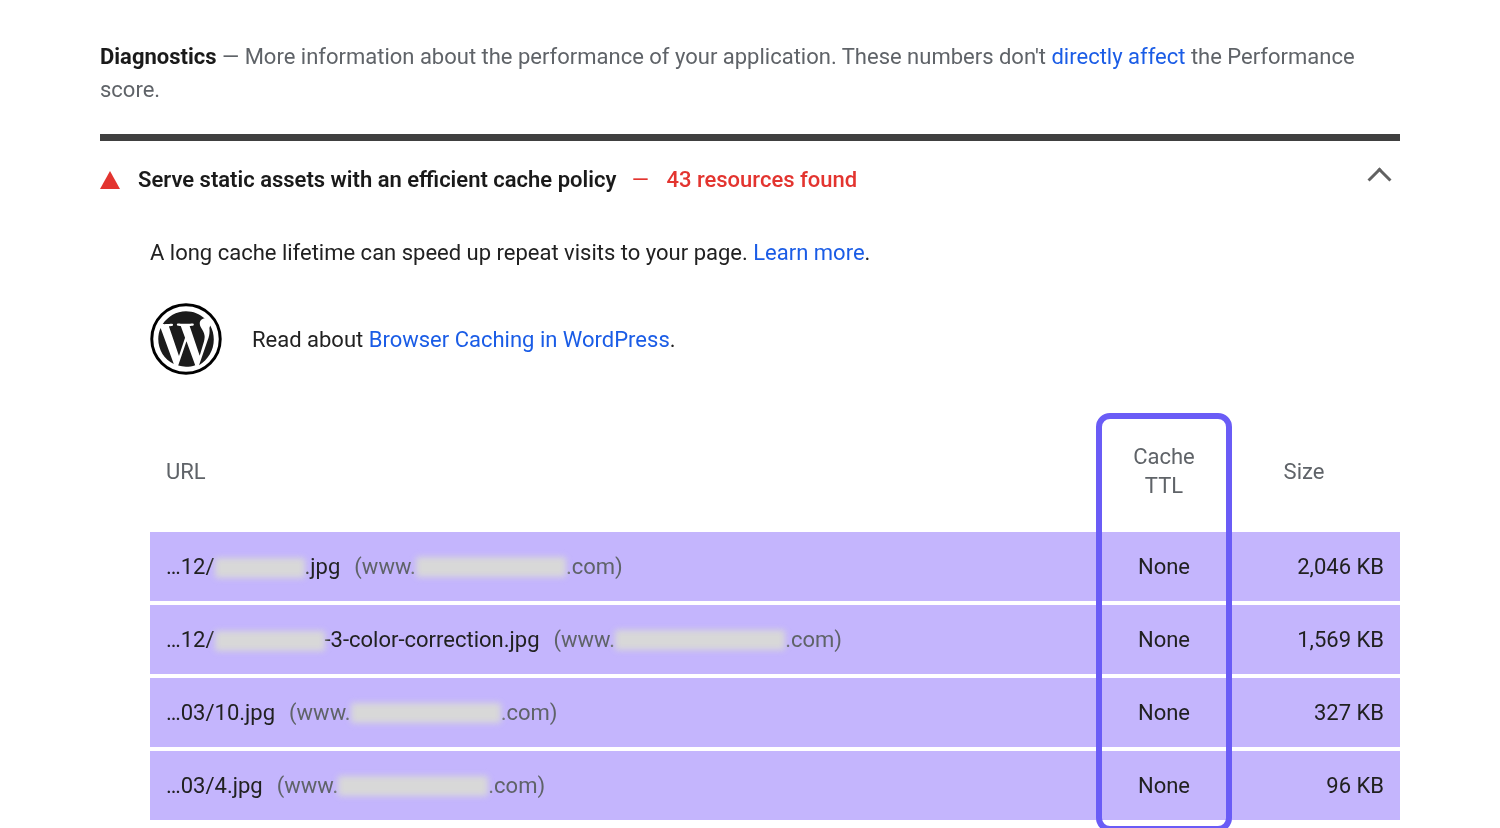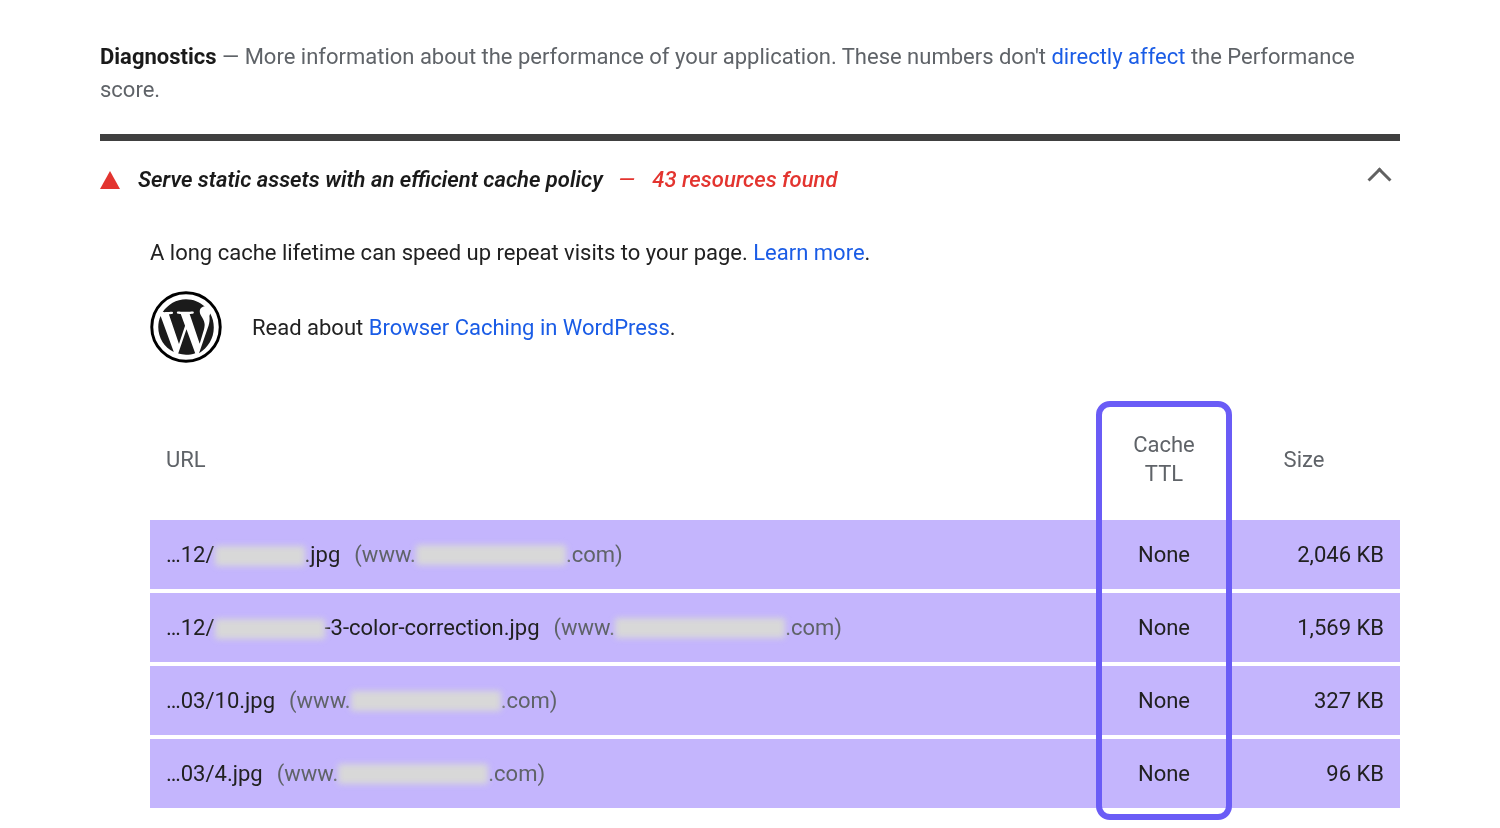--- a/index.html
+++ b/index.html
@@ -29,21 +29,20 @@
     color: #5f6368;
   }
   .diag-link {
     color: #1a5ce6;
   }
   .audit-row {
     display: flex;
     align-items: center;
     padding: 22px 0 10px 0;
     gap: 14px;
-    font-style: italic;
   }
   .audit-title-wrap {
     flex: 1;
   }
   .audit-title {
     font-weight: 600;
     color: #1a1a1a;
   }
   .audit-count {
     color: #e3342f;
@@ -70,21 +69,21 @@
     border-bottom: 3px solid #616161;
     transform: rotate(-135deg);
     margin-right: 12px;
     flex-shrink: 0;
   }
   .audit-body {
     padding-left: 50px;
     padding-top: 30px;
   }
   .desc-line {
-    margin-bottom: 22px;
+    margin-bottom: 34px;
   }
   .link {
     color: #1a5ce6;
     cursor: pointer;
   }
   .wp-row {
     display: flex;
     align-items: center;
     gap: 30px;
     margin-bottom: 50px;

